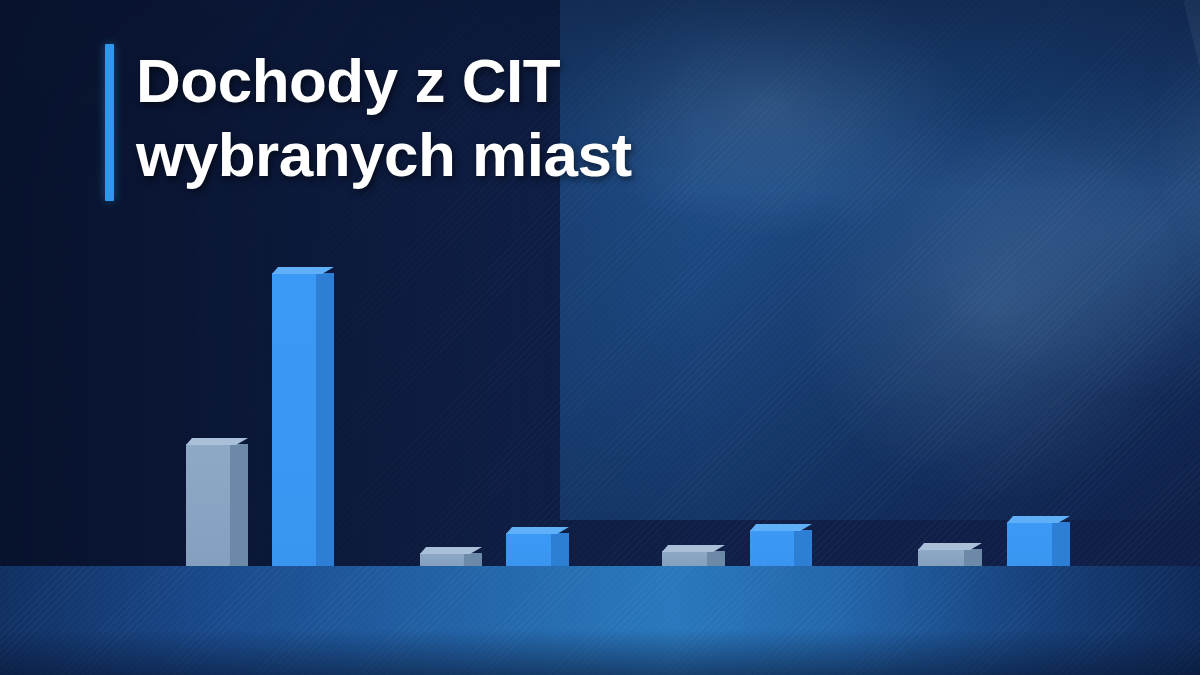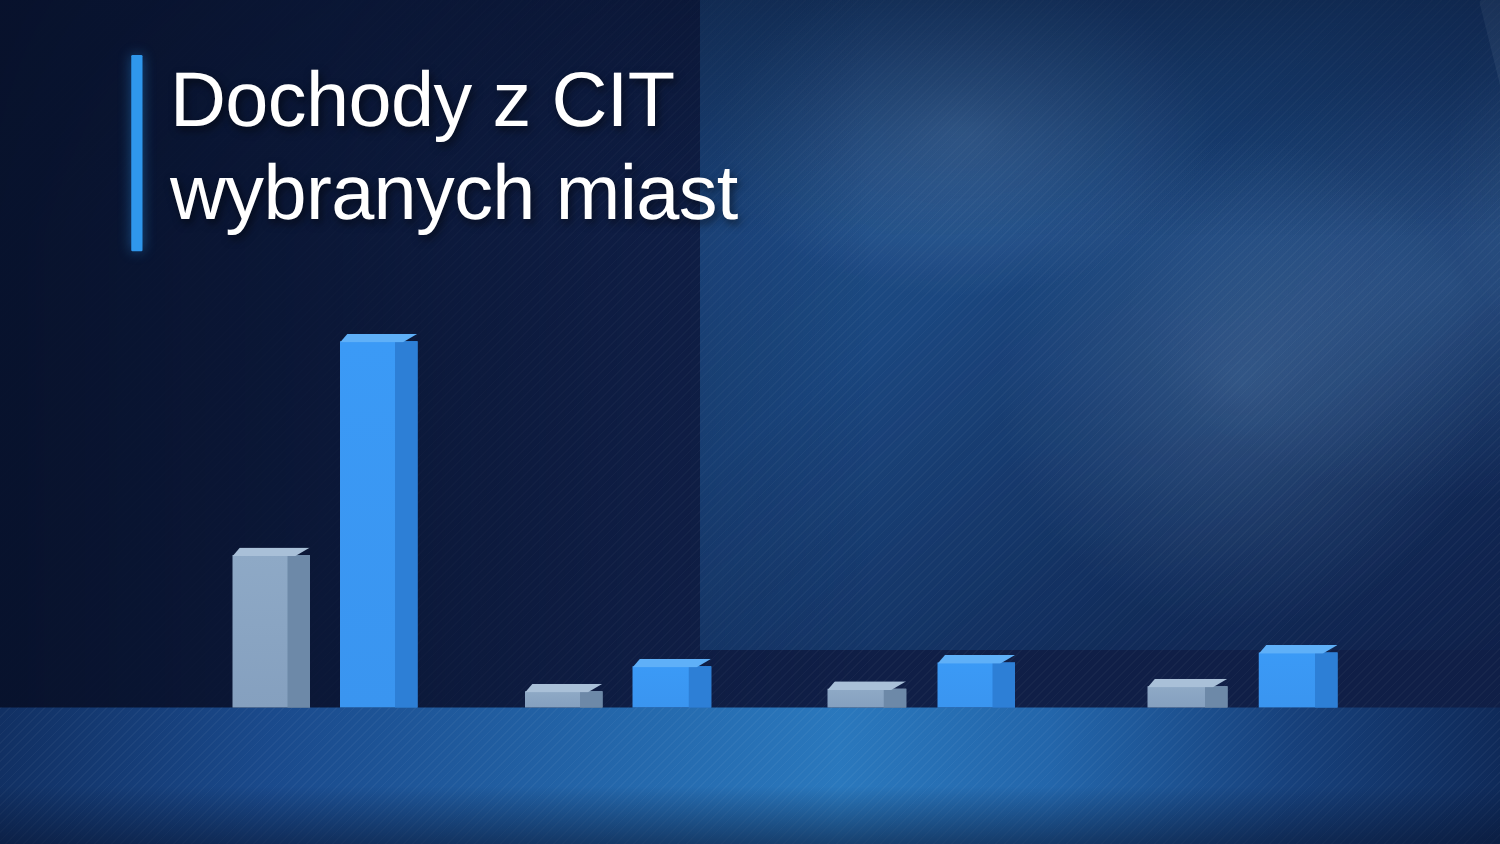--- a/index.html
+++ b/index.html
@@ -90,21 +90,21 @@
     position: absolute; left: 105px; top: 44px; display: flex; gap: 22px;
   }
   .title-accent {
     width: 9px; height: 157px; background: #2f97ec; border-radius: 1px;
     box-shadow: 0 0 10px rgba(47,151,236,.45);
   }
   .title-text {
     color: #ffffff;
     font-size: 62px;
     line-height: 74px;
-    font-weight: 400;
+    font-weight: 700;
     letter-spacing: -.5px;
     text-shadow: 2px 3px 7px rgba(0,0,0,.55);
     white-space: pre-line;
   }
 
   
   .chart { position: absolute; inset: 0; }
 
   .group { position: absolute; bottom: 0; }
 

